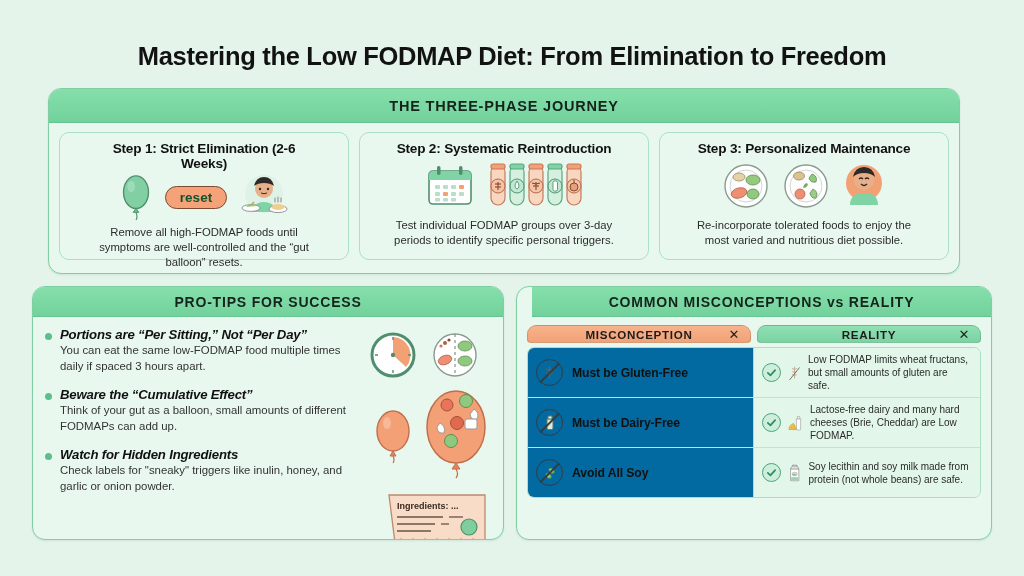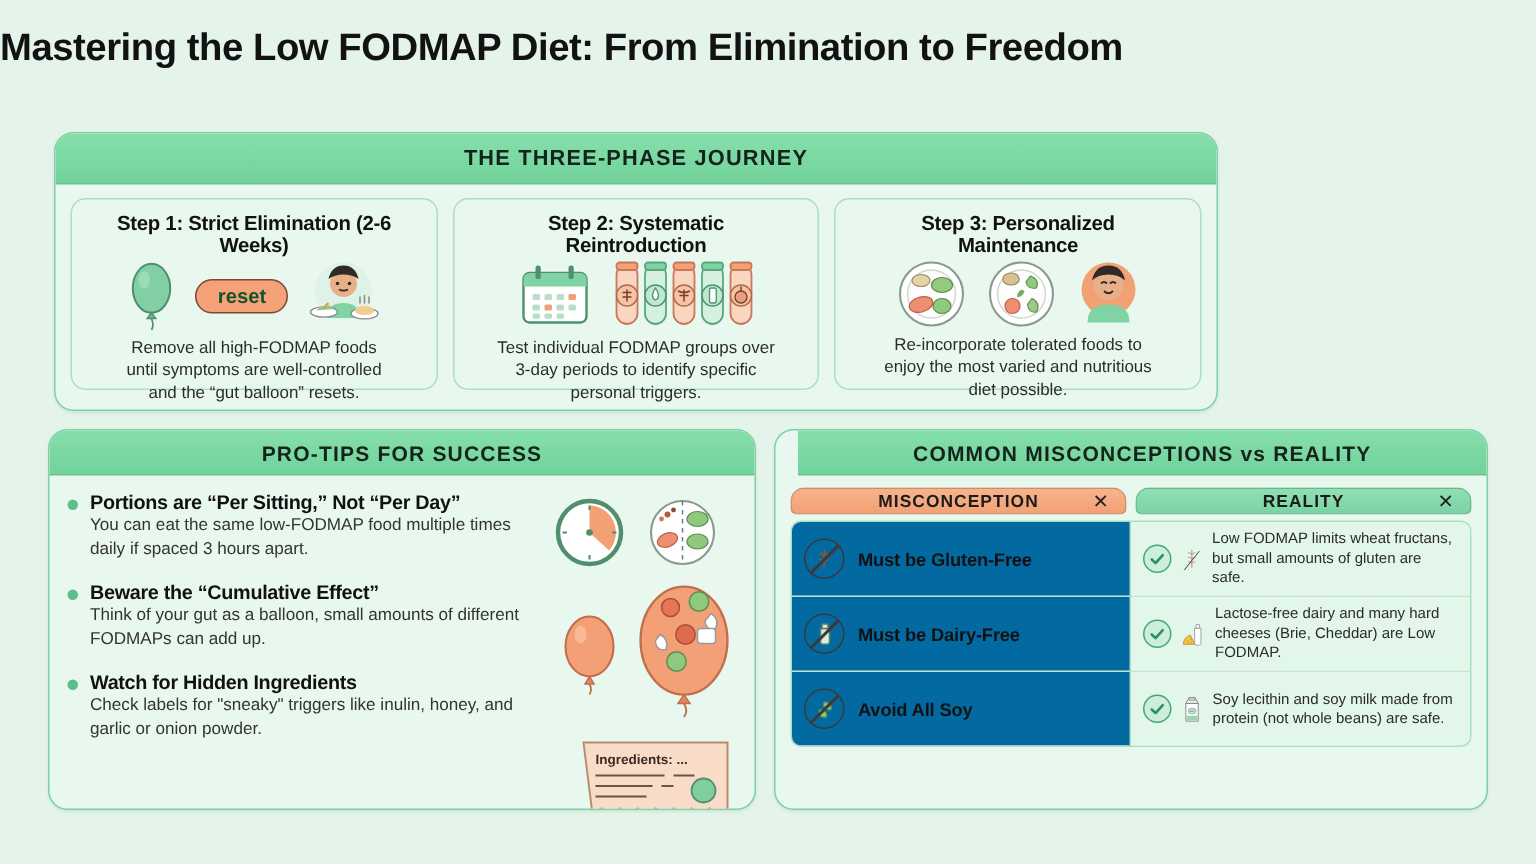--- a/index.html
+++ b/index.html
@@ -6,26 +6,28 @@
   body {
     width: 1024px; height: 576px;
     background: #e4f4ea;
     font-family: "Liberation Sans", sans-serif;
     overflow: hidden;
     position: relative;
   }
 
   
   .title {
+    text-align: center;
     font-size: 25.5px;
     font-weight: bold;
     color: #121212;
     letter-spacing: -0.3px;
     padding-top: 18px;
     height: 76px;
+    margin-top: 24px;
   }
 
   
   .panel {
     position: absolute;
     border: 1.5px solid #7fcfa3;
     border-radius: 13px;
     background: #e9f8ef;
     overflow: hidden;
     box-shadow: 0 1px 2px rgba(60,120,90,.12);
@@ -33,21 +35,21 @@
   .panel-header {
     background: linear-gradient(180deg,#86dfab 0%,#72d29c 100%);
     border-bottom: 1.5px solid #66c492;
     text-align: center;
     font-weight: bold;
     color: #14241c;
     letter-spacing: .8px;
   }
 
   
-  #phase-panel { left: 36px; top: 88px; width: 776px; height: 186px; }
+  #phase-panel { left: 48px; top: 88px; width: 912px; height: 186px; }
   #phase-panel .panel-header { height: 34px; line-height: 34px; font-size: 14.5px; }
   .phase-row { display: flex; gap: 10px; padding: 9px 10px; }
   .step-card {
     flex: 1;
     background: #e9f8ef;
     border: 1.2px solid #a9dfc2;
     border-radius: 10px;
     padding: 8px 28px 7px;
     height: 128px;
     display: flex; flex-direction: column; align-items: center;
@@ -65,21 +67,21 @@
   #tips-panel { left: 32px; top: 286px; width: 472px; height: 254px; }
   #tips-panel .panel-header { height: 30px; line-height: 30px; font-size: 14px; }
   .tips-body { display: flex; padding: 10px 12px 8px 12px; height: 222px; }
   .tips-list { flex: 1 1 auto; width: 310px; }
   .tip { margin-bottom: 13px; position: relative; padding-left: 15px; }
   .tip:last-child { margin-bottom: 0; }
   .tip-dot {
     position: absolute; left: 0; top: 6px; width: 7px; height: 7px;
     border-radius: 50%; background: #5cbf8b;
   }
-  .tip-head { font-size: 13.2px; font-weight: bold; color: #111; margin-bottom: 1px; letter-spacing: -.2px; }
+  .tip-head { font-size: 13.2px; font-weight: bold; color: #111; margin-bottom: 1px; letter-spacing: -.2px; font-style: italic; }
   .tip-body { font-size: 11.4px; color: #333; line-height: 1.36; }
   .tips-art { width: 130px; position: relative; }
 
   
   #myth-panel { left: 516px; top: 286px; width: 476px; height: 254px; }
   #myth-panel .panel-header { height: 30px; line-height: 30px; font-size: 14px; margin-left: 15px; }
   .myth-body { padding: 8px 10px 10px; }
   .myth-cols { display: flex; gap: 6px; margin-bottom: 4px; }
   .col-head {
     flex: 1; height: 18px; border-radius: 9px 9px 4px 4px;

